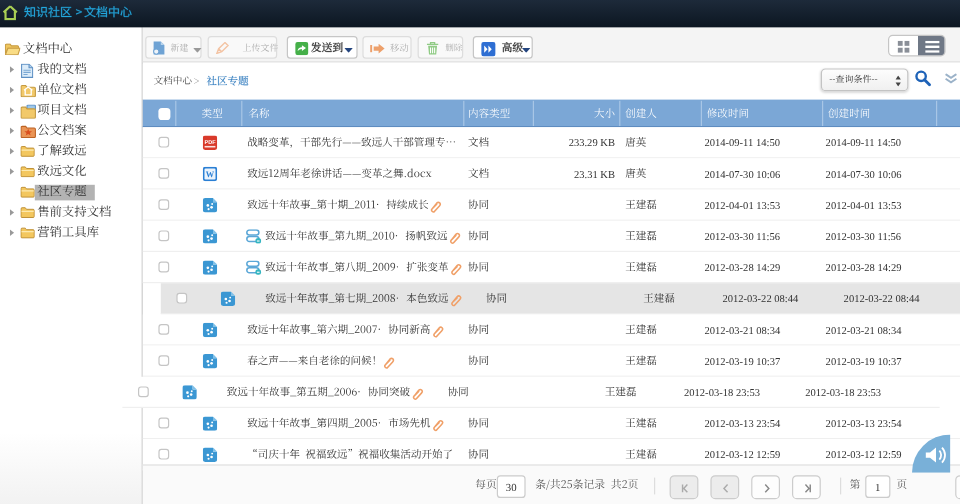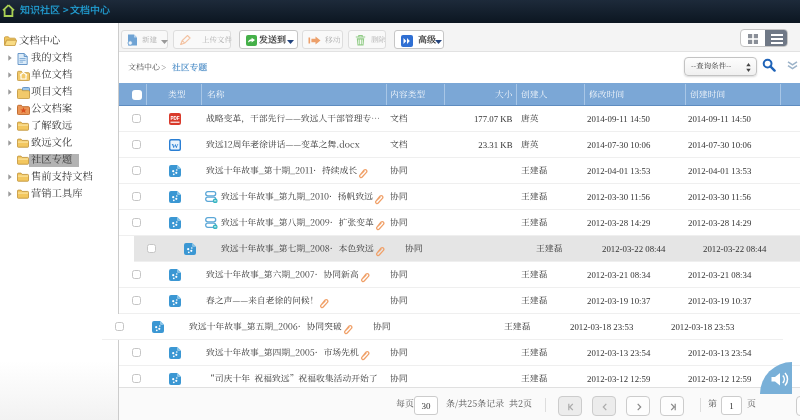--- a/index.html
+++ b/index.html
@@ -521,21 +521,21 @@
       </svg>
     </div>
     <div class="abs" style="left:271.0px;top:8px">
       <svg class="tr" width="19" height="12">
         <g transform="translate(0,7.57) scale(0.008800,-0.008800)" fill="#333">
           <use href="#g9" x="0"></use>
           <use href="#g10" x="1000"></use>
         </g>
       </svg>
     </div>
-    <div class="abs" style="left:324.5px;top:8.5px;width:69px;text-align:right;font-size:8.8px;line-height:9px">177.07 KB</div>
+    <div class="abs" style="left:324.5px;top:8.5px;width:69px;text-align:right;font-size:8.8px;line-height:9px">233.29 KB</div>
     <div class="abs" style="left:402.0px;top:8px">
       <svg class="tr" width="19" height="12">
         <g transform="translate(0,7.57) scale(0.008800,-0.008800)" fill="#333">
           <use href="#g85" x="0"></use>
           <use href="#g86" x="1000"></use>
         </g>
       </svg>
     </div>
     <div class="abs" style="left:468.0px;top:8.5px;font-size:8.8px;line-height:9px">2014-09-11 14:50</div>
     <div class="abs" style="left:569.0px;top:8.5px;font-size:8.8px;line-height:9px">2014-09-11 14:50</div>

